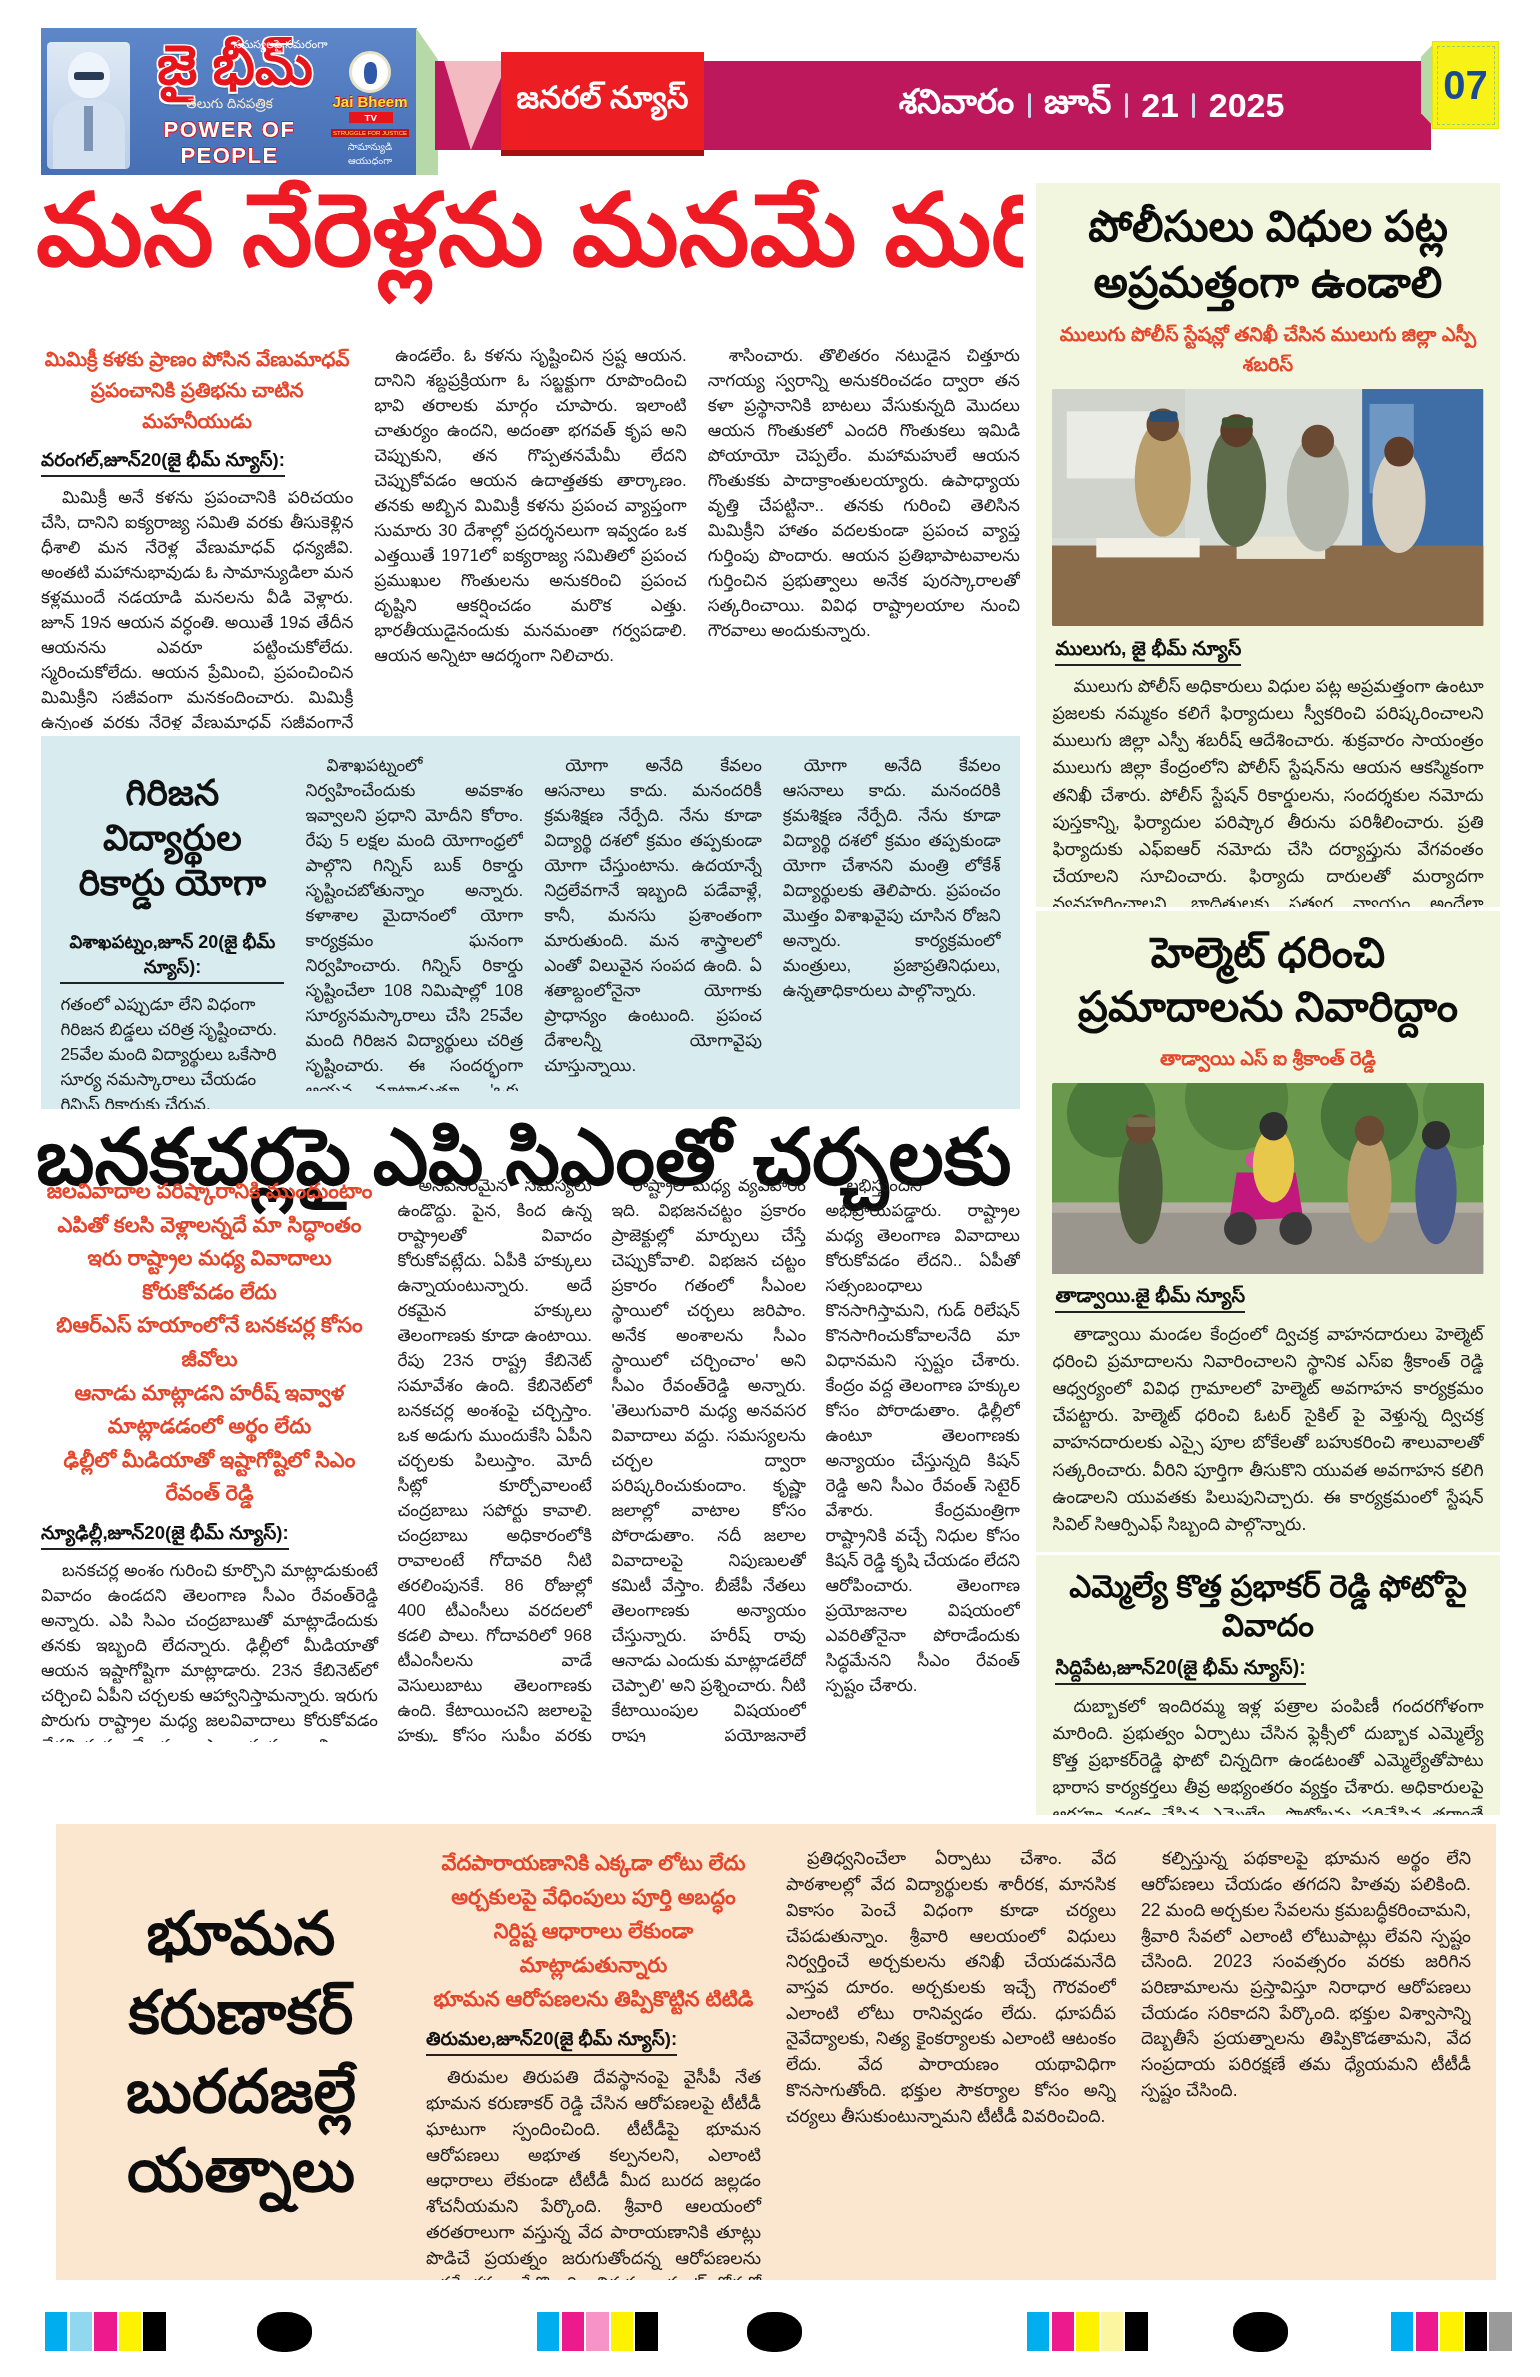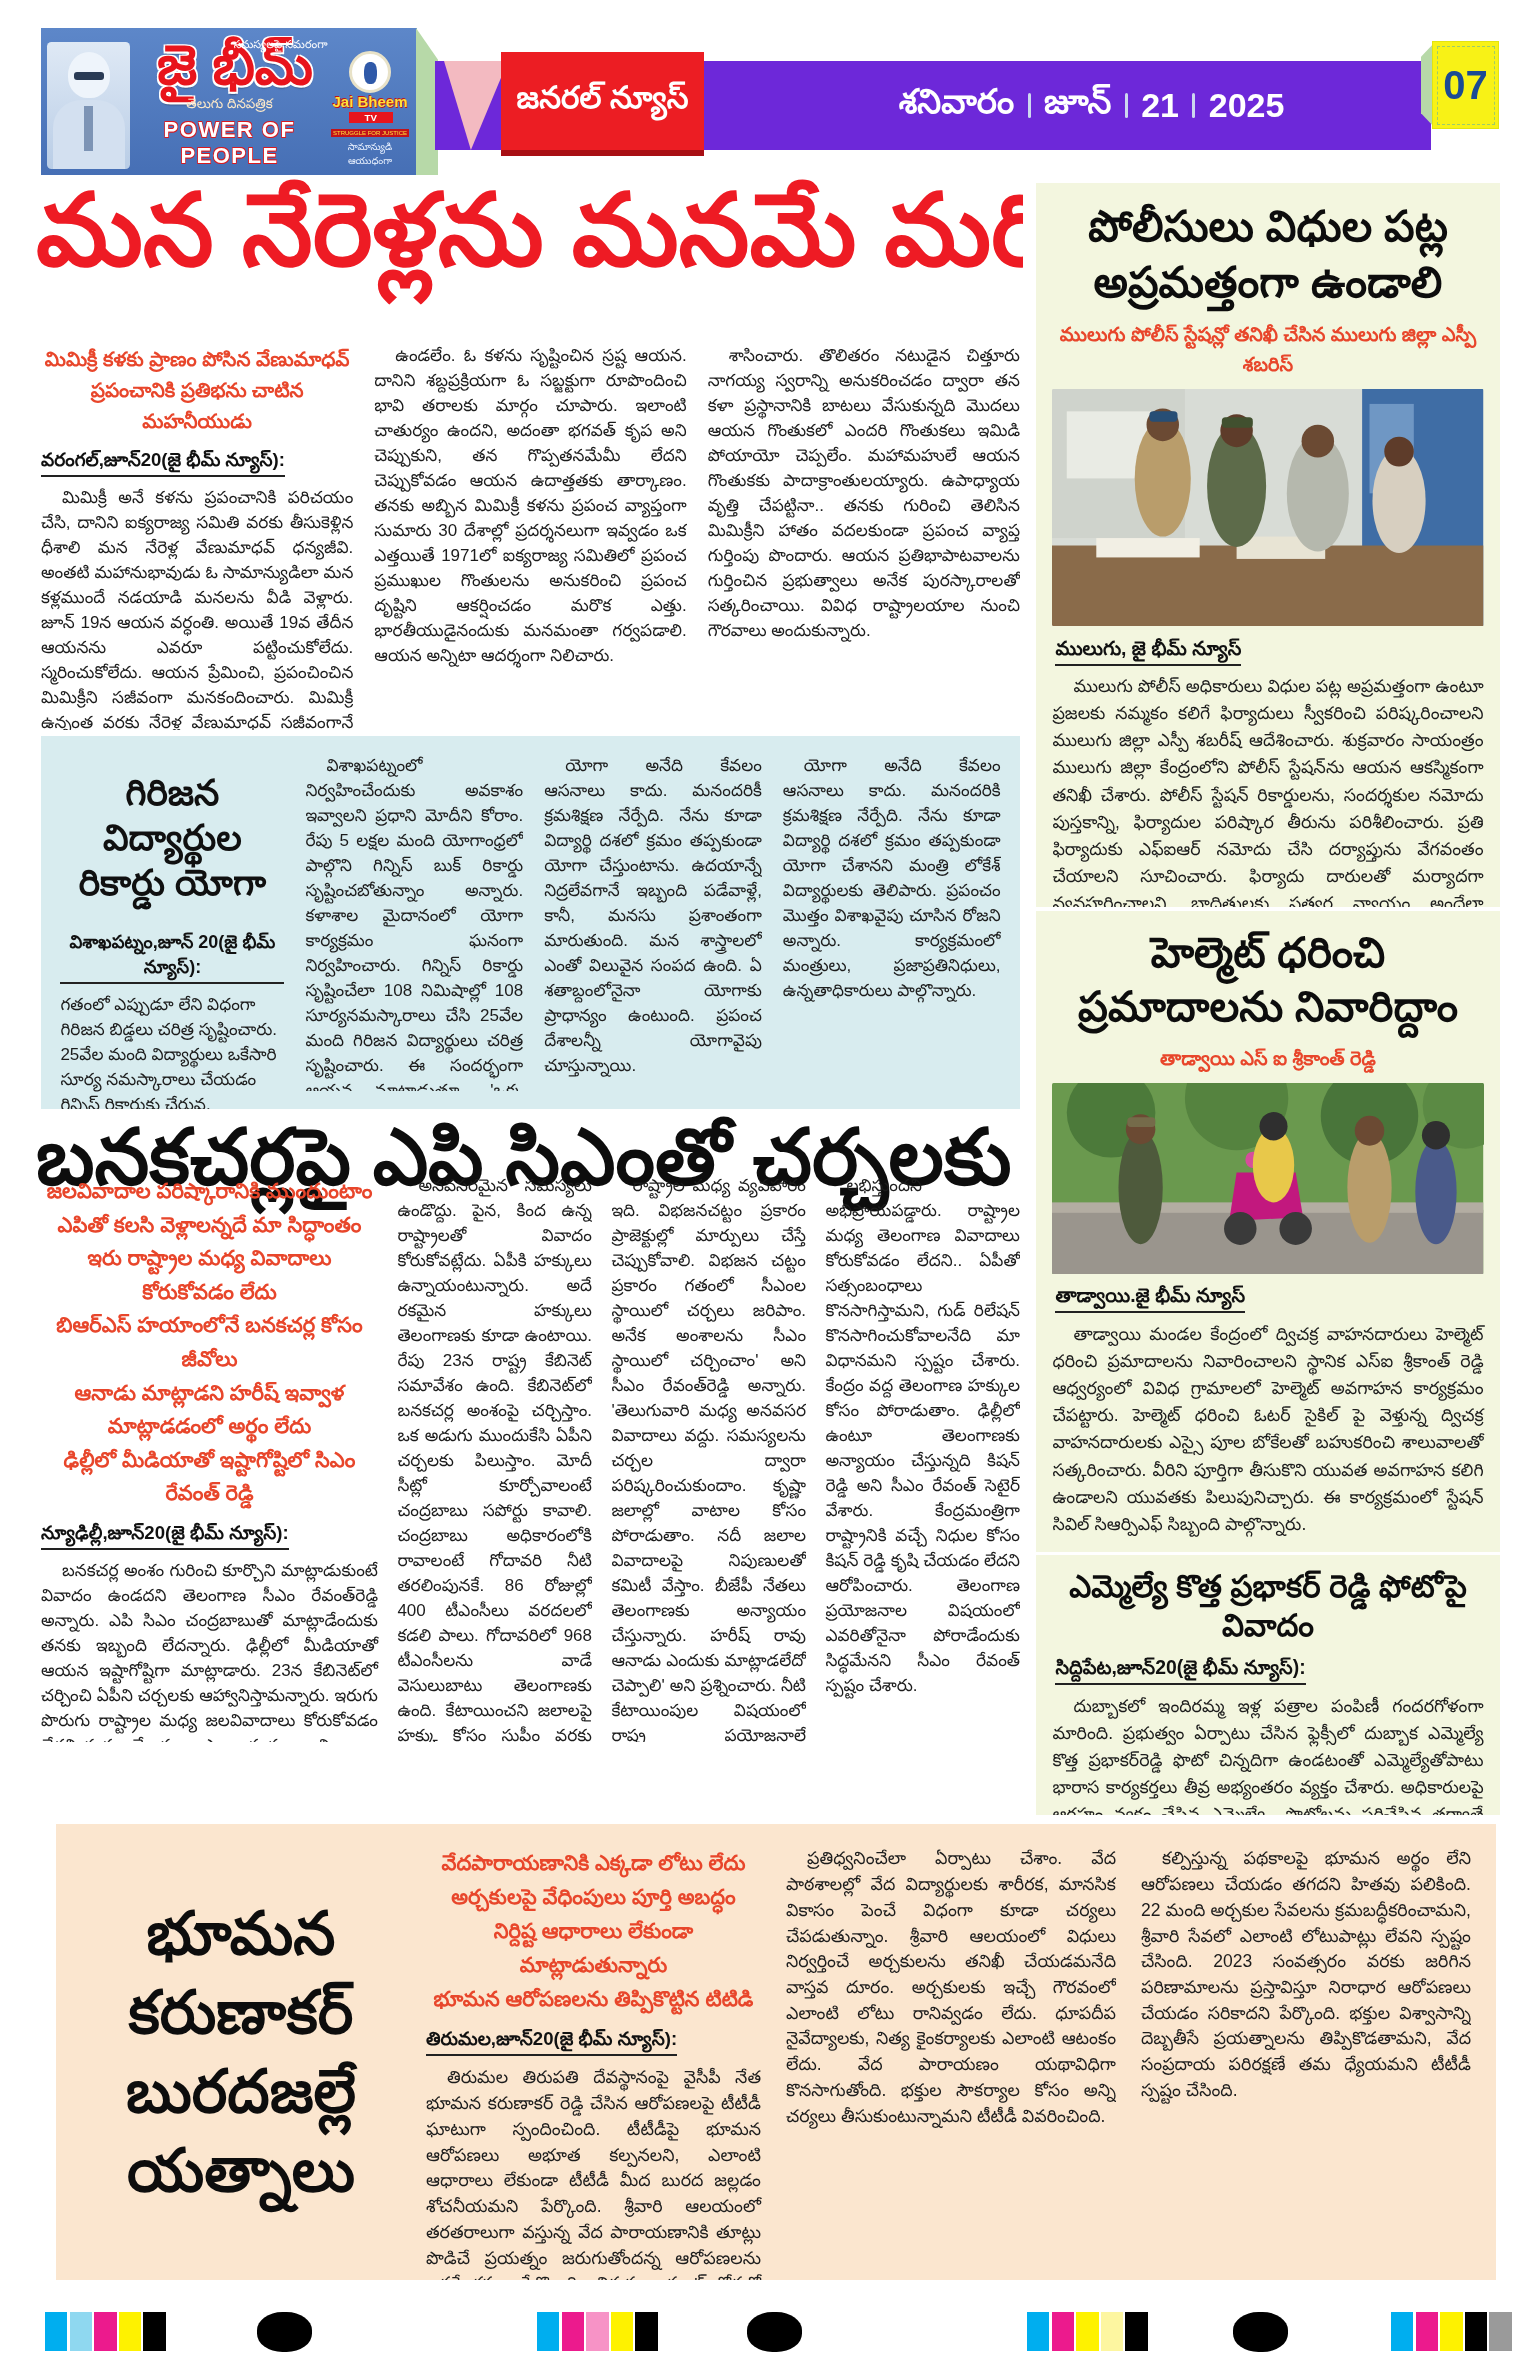--- a/index.html
+++ b/index.html
@@ -27,21 +27,21 @@
   #tv-logo { flex:0 0 82px; text-align:center; color:#fff; }
   #tv-circle { width:42px; height:42px; margin:0 auto; border-radius:50%; background:#fff; border:3.7px solid #e8e2c8;
     position:relative; }
   #tv-circle::after { content:""; position:absolute; left:12px; top:7.5px; width:13.4px; height:22.4px; background:#2f59a8; border-radius:40%; }
   #tv-name { font-size:15px; font-weight:800; color:#ffe13a; text-shadow:-0.7px -0.7px 0 #c21219,0.7px 0.7px 0 #c21219; margin-top:2.2px; }
   #tv-band { font-size:6px; background:#c21219; color:#ffe13a; padding:0.7px 1.5px; display:inline-block; }
   #tv-suffix { display:inline-block; background:#e8141c; color:#fff; font-weight:800; font-size:9.7px; padding:0 16px; margin-left:1.5px; }
   #tv-below { font-size:9.7px; color:#eaf2ff; margin-top:3px; }
 
   
-  #header-bar { position:absolute; left:435px; top:61px; width:996px; height:89px; background:#6d28d9; }
+  #header-bar { position:absolute; left:435px; top:61px; width:996px; height:89px; background:#be185d; }
   .pink-tri { position:absolute; left:9px; top:0; width:64px; height:89px; background:#f3bac1;
     clip-path:polygon(0 0,100% 0,42% 100%); }
   #section-box { position:absolute; left:66px; top:-9px; width:203px; height:98px; background:#ec1d23;
     box-shadow:0 6px 0 #a80f14; display:flex; align-items:center; justify-content:center; }
   #section-box span { color:#fff; font-weight:800; font-size:31px; }
   #date-wrap { position:absolute; left:388px; top:0; width:537px; height:89px; display:flex;
     align-items:center; justify-content:center; gap:13.4px; color:#fff; font-weight:800; font-size:34px; }
   #date-wrap .sep { width:3px; height:25px; background:#cdd8ef; border-radius:1.5px; }
   #pagenum-bevel { position:absolute; left:1421px; top:41px; width:15px; height:88px; background:#b7d9a8;
     clip-path:polygon(100% 0,100% 100%,0 82%,0 18%); }

